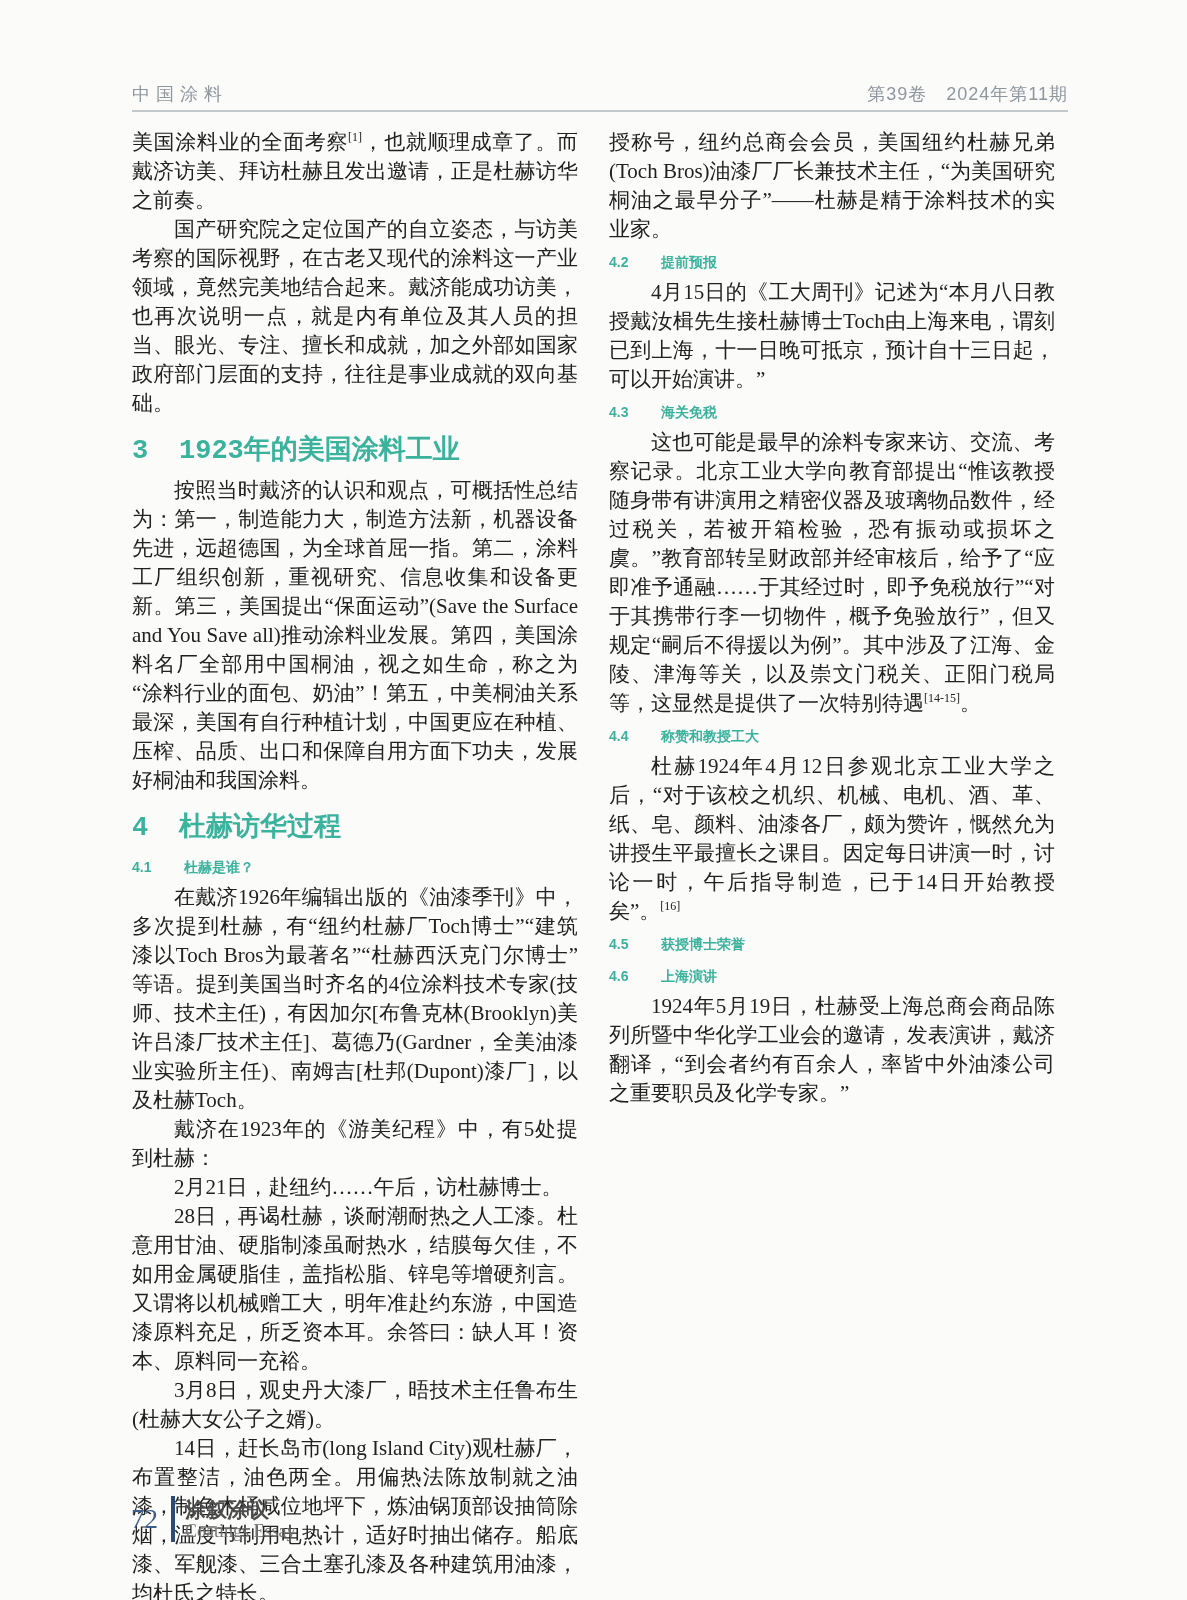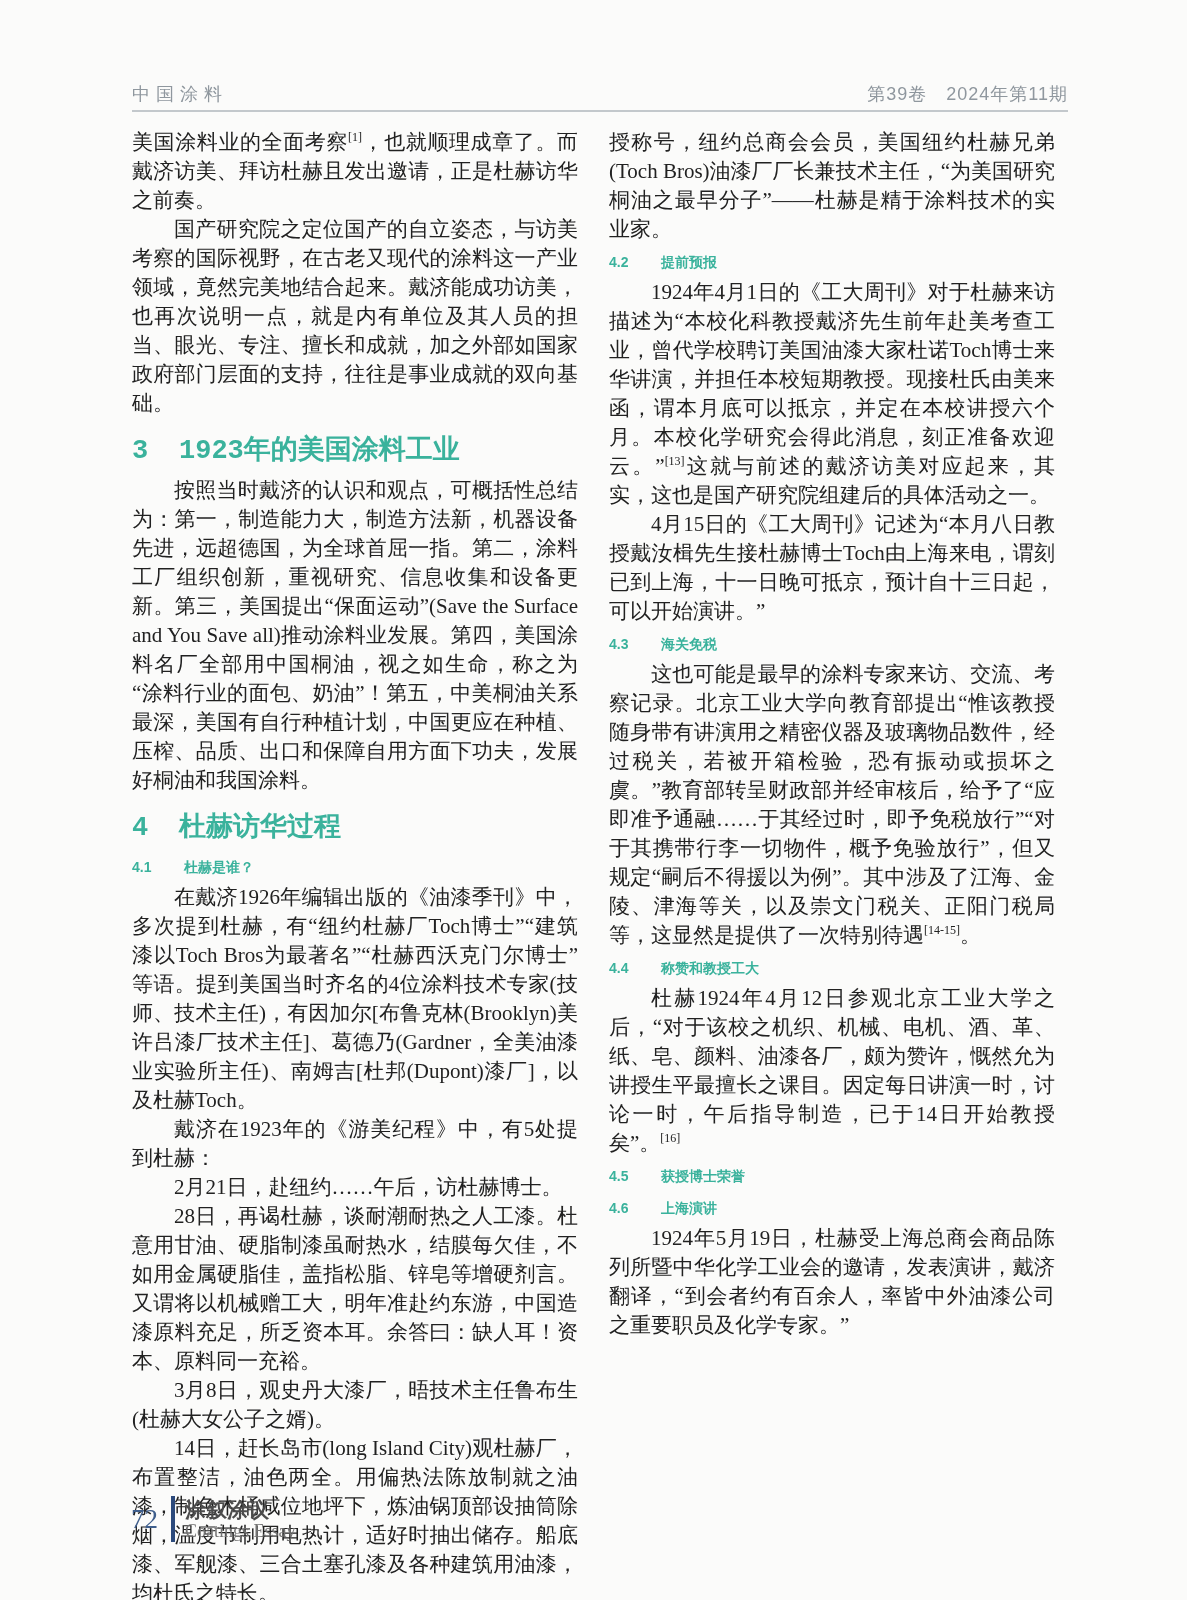--- a/index.html
+++ b/index.html
@@ -57,21 +57,20 @@
         <p class="body-p indent">在戴济1926年编辑出版的《油漆季刊》中，多次提到杜赫，有“纽约杜赫厂Toch博士”“建筑漆以Toch Bros为最著名”“杜赫西沃克门尔博士”等语。提到美国当时齐名的4位涂料技术专家(技师、技术主任)，有因加尔[布鲁克林(Brooklyn)美许吕漆厂技术主任]、葛德乃(Gardner，全美油漆业实验所主任)、南姆吉[杜邦(Dupont)漆厂]，以及杜赫Toch。</p>
         <p class="body-p indent">戴济在1923年的《游美纪程》中，有5处提到杜赫：</p>
         <p class="body-p indent">2月21日，赴纽约……午后，访杜赫博士。</p>
         <p class="body-p indent">28日，再谒杜赫，谈耐潮耐热之人工漆。杜意用甘油、硬脂制漆虽耐热水，结膜每欠佳，不如用金属硬脂佳，盖指松脂、锌皂等增硬剂言。又谓将以机械赠工大，明年准赴约东游，中国造漆原料充足，所乏资本耳。余答曰：缺人耳！资本、原料同一充裕。</p>
         <p class="body-p indent">3月8日，观史丹大漆厂，晤技术主任鲁布生(杜赫大女公子之婿)。</p>
         <p class="body-p indent">14日，赶长岛市(long Island City)观杜赫厂，布置整洁，油色两全。用偏热法陈放制就之油漆，制色木桶咸位地坪下，炼油锅顶部设抽筒除烟，温度节制用电热计，适好时抽出储存。船底漆、军舰漆、三合土塞孔漆及各种建筑用油漆，均杜氏之特长。</p>
       </div>
     <div class="col" id="col-right">
         <p class="body-p">授称号，纽约总商会会员，美国纽约杜赫兄弟(Toch Bros)油漆厂厂长兼技术主任，“为美国研究桐油之最早分子”——杜赫是精于涂料技术的实业家。</p>
         <h3 class="sub-h3"><span class="num">4.2</span><span>提前预报</span></h3>
-        <p class="body-p indent">1924年4月1日的《工大周刊》对于杜赫来访描述为“本校化科教授戴济先生前年赴美考查工业，曾代学校聘订美国油漆大家杜诺Toch博士来华讲演，并担任本校短期教授。现接杜氏由美来函，谓本月底可以抵京，并定在本校讲授六个月。本校化学研究会得此消息，刻正准备欢迎云。”<sup class="ref">[13]</sup>这就与前述的戴济访美对应起来，其实，这也是国产研究院组建后的具体活动之一。</p>
         <p class="body-p indent">4月15日的《工大周刊》记述为“本月八日教授戴汝楫先生接杜赫博士Toch由上海来电，谓刻已到上海，十一日晚可抵京，预计自十三日起，可以开始演讲。”</p>
         <h3 class="sub-h3"><span class="num">4.3</span><span>海关免税</span></h3>
         <p class="body-p indent">这也可能是最早的涂料专家来访、交流、考察记录。北京工业大学向教育部提出“惟该教授随身带有讲演用之精密仪器及玻璃物品数件，经过税关，若被开箱检验，恐有振动或损坏之虞。”教育部转呈财政部并经审核后，给予了“应即准予通融……于其经过时，即予免税放行”“对于其携带行李一切物件，概予免验放行”，但又规定“嗣后不得援以为例”。其中涉及了江海、金陵、津海等关，以及崇文门税关、正阳门税局等，这显然是提供了一次特别待遇<sup class="ref">[14-15]</sup>。</p>
         <h3 class="sub-h3"><span class="num">4.4</span><span>称赞和教授工大</span></h3>
         <p class="body-p indent">杜赫1924年4月12日参观北京工业大学之后，“对于该校之机织、机械、电机、酒、革、纸、皂、颜料、油漆各厂，颇为赞许，慨然允为讲授生平最擅长之课目。因定每日讲演一时，讨论一时，午后指导制造，已于14日开始教授矣”。<sup class="ref">[16]</sup></p>
         <h3 class="sub-h3"><span class="num">4.5</span><span>获授博士荣誉</span></h3>
         <h3 class="sub-h3"><span class="num">4.6</span><span>上海演讲</span></h3>
         <p class="body-p indent">1924年5月19日，杜赫受上海总商会商品陈列所暨中华化学工业会的邀请，发表演讲，戴济翻译，“到会者约有百余人，率皆中外油漆公司之重要职员及化学专家。”</p>
       </div>
   </div>

